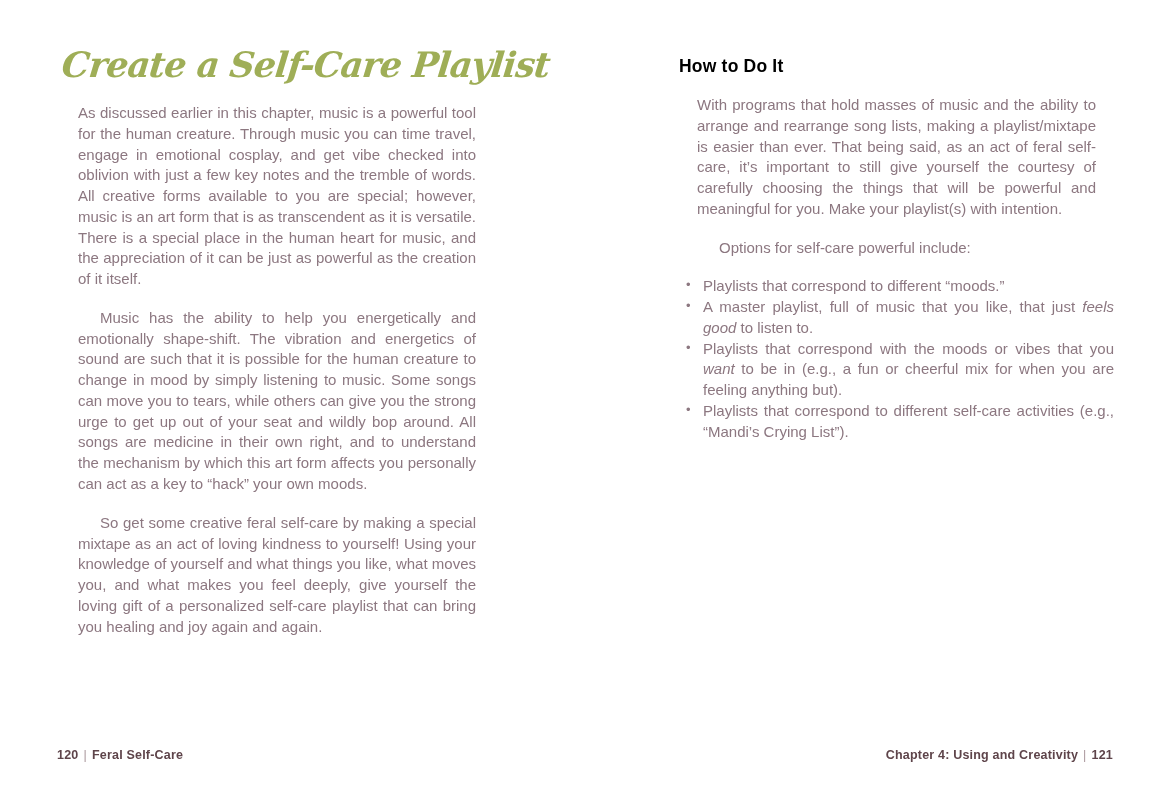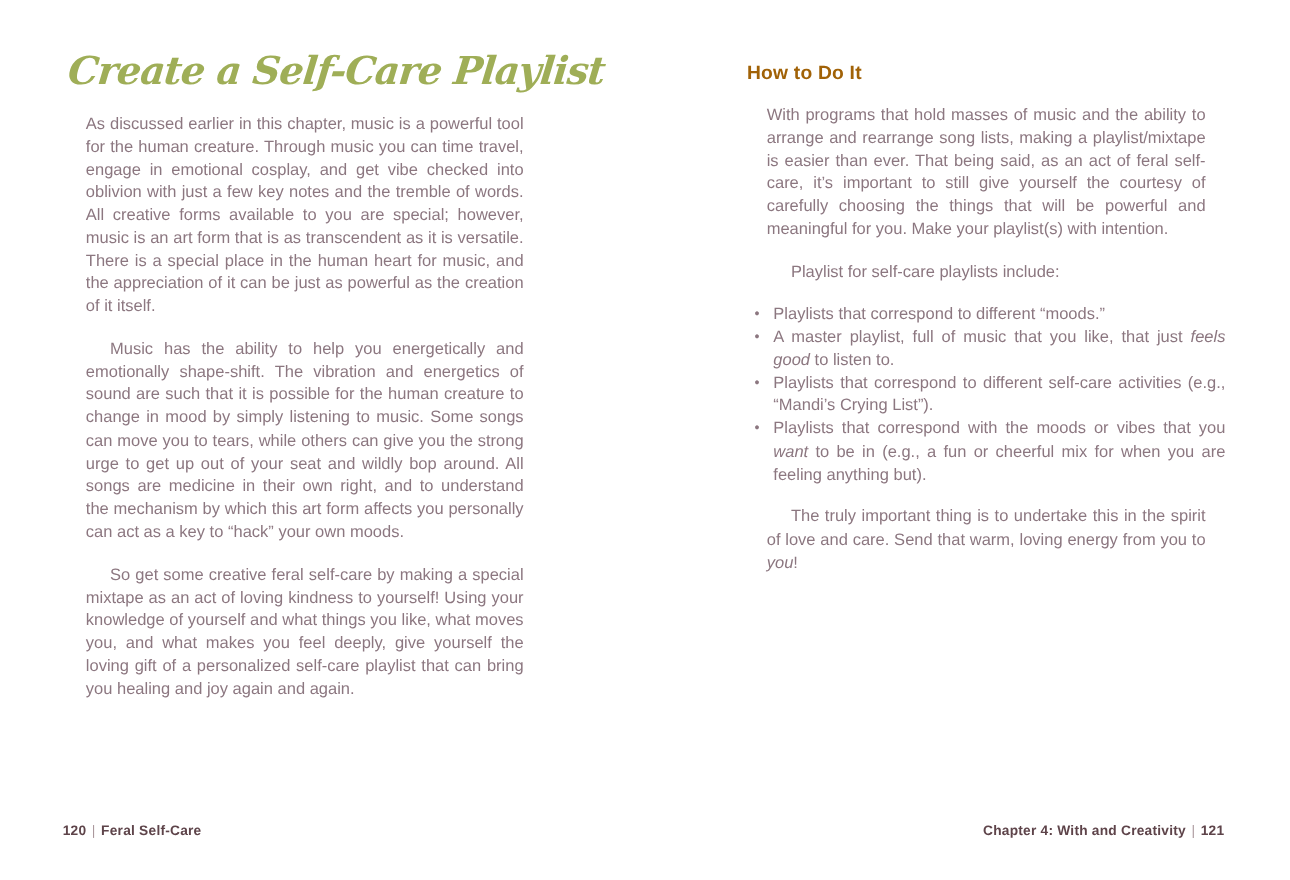--- a/index.html
+++ b/index.html
@@ -35,21 +35,21 @@
     color: #8c7780;
     text-align: justify;
     margin: 18px;
   }
   .indent { text-indent: 22px; }
 
   .subhead {
     margin: 0 0 3px 0;
     font-size: 17.5px;
     font-weight: 700;
-    color: #a16207;
+    color: #000000;
     letter-spacing: 0.2px;
   }
 
   .bullet-list {
     list-style: none;
     margin: 9px 0 10px 0;
     padding: 0;
   }
   .bullet-list li {
     position: relative;
@@ -90,31 +90,30 @@
   <div class="page page-left">
     <h1 class="script-title">Create a Self-Care Playlist</h1>
     <p class="body">As discussed earlier in this chapter, music is a powerful tool for the human creature. Through music you can time travel, engage in emotional cosplay, and get vibe checked into oblivion with just a few key notes and the tremble of words. All creative forms available to you are special; however, music is an art form that is as transcendent as it is versatile. There is a special place in the human heart for music, and the appreciation of it can be just as powerful as the creation of it itself.</p>
     <p class="body indent">Music has the ability to help you energetically and emotionally shape-shift. The vibration and energetics of sound are such that it is possible for the human creature to change in mood by simply listening to music. Some songs can move you to tears, while others can give you the strong urge to get up out of your seat and wildly bop around. All songs are medicine in their own right, and to understand the mechanism by which this art form affects you personally can act as a key to “hack” your own moods.</p>
     <p class="body indent">So get some creative feral self-care by making a special mixtape as an act of loving kindness to yourself! Using your knowledge of yourself and what things you like, what moves you, and what makes you feel deeply, give yourself the loving gift of a personalized self-care playlist that can bring you healing and joy again and again.</p>
   </div>
 
   <div class="page page-right">
     <h2 class="subhead">How to Do It</h2>
     <p class="body">With programs that hold masses of music and the ability to arrange and rearrange song lists, making a playlist/mixtape is easier than ever. That being said, as an act of feral self-care, it’s important to still give yourself the courtesy of carefully choosing the things that will be powerful and meaningful for you. Make your playlist(s) with intention.</p>
-    <p class="body indent">Playlist for self-care playlists include:</p>
+    <p class="body indent">Options for self-care powerful include:</p>
     <ul class="bullet-list">
       <li>Playlists that correspond to different “moods.”</li>
       <li>A master playlist, full of music that you like, that just <em>feels good</em> to listen to.</li>
+      <li>Playlists that correspond with the moods or vibes that you <em>want</em> to be in (e.g., a fun or cheerful mix for when you are feeling anything but).</li>
       <li>Playlists that correspond to different self-care activities (e.g., “Mandi’s Crying List”).</li>
-      <li>Playlists that correspond with the moods or vibes that you <em>want</em> to be in (e.g., a fun or cheerful mix for when you are feeling anything but).</li>
     </ul>
-    <p class="body indent">The truly important thing is to undertake this in the spirit of love and care. Send that warm, loving energy from you to <em>you</em>!</p>
   </div>
 
   <div class="footer footer-left">
     <span class="pagenum">120</span><span class="sep">|</span><span class="label">Feral Self-Care</span>
   </div>
 
   <div class="footer footer-right">
-    <span class="label">Chapter 4: With and Creativity</span><span class="sep">|</span><span class="pagenum">121</span>
+    <span class="label">Chapter 4: Using and Creativity</span><span class="sep">|</span><span class="pagenum">121</span>
   </div>
 
 </div>
 
 </body></html>

